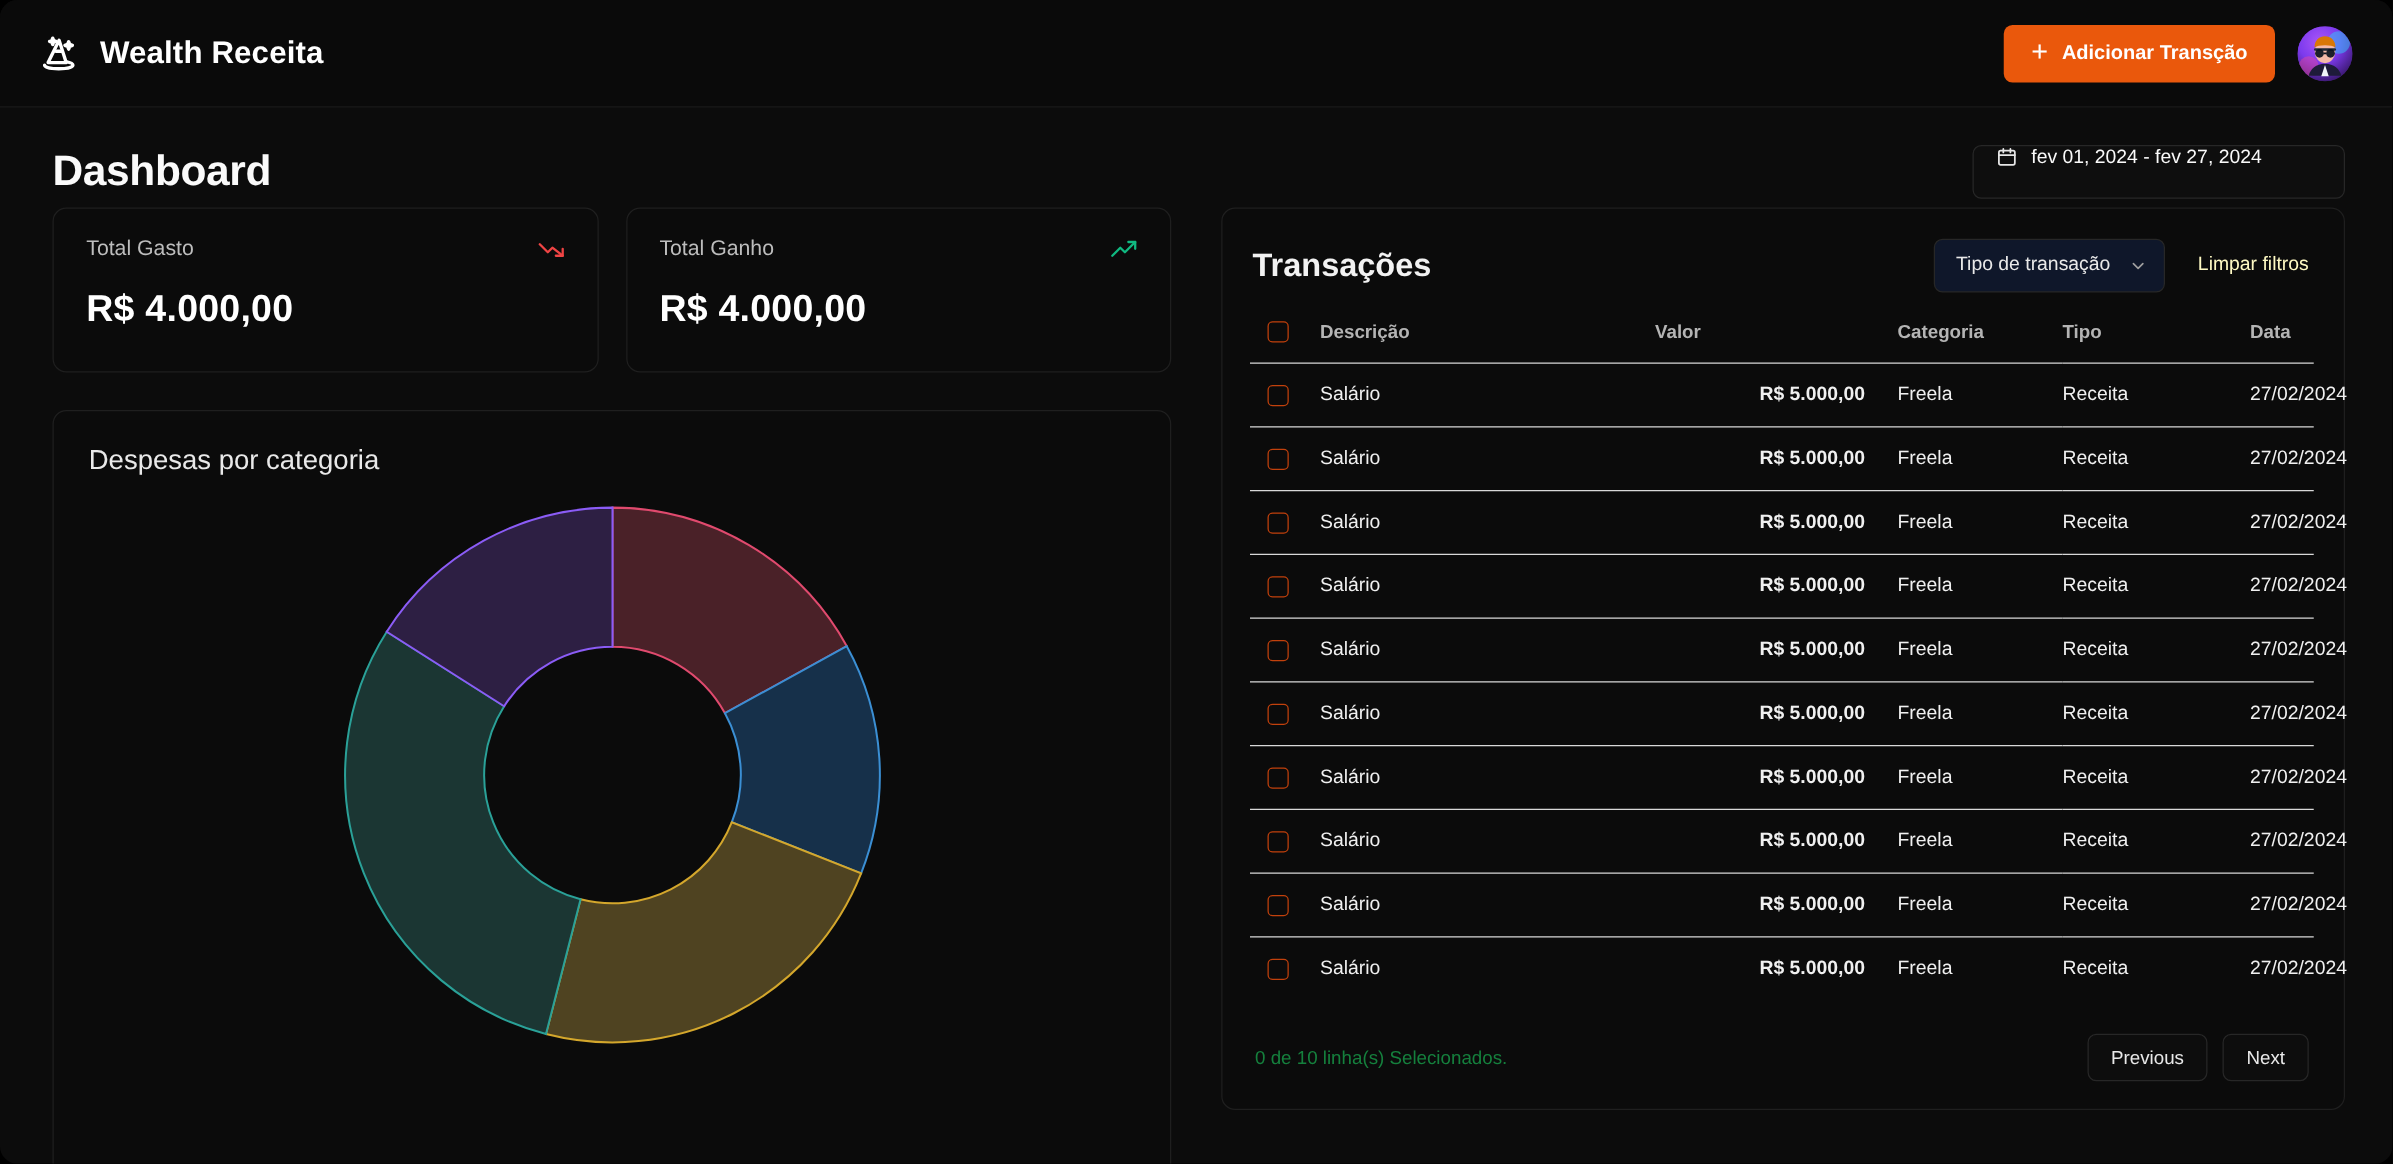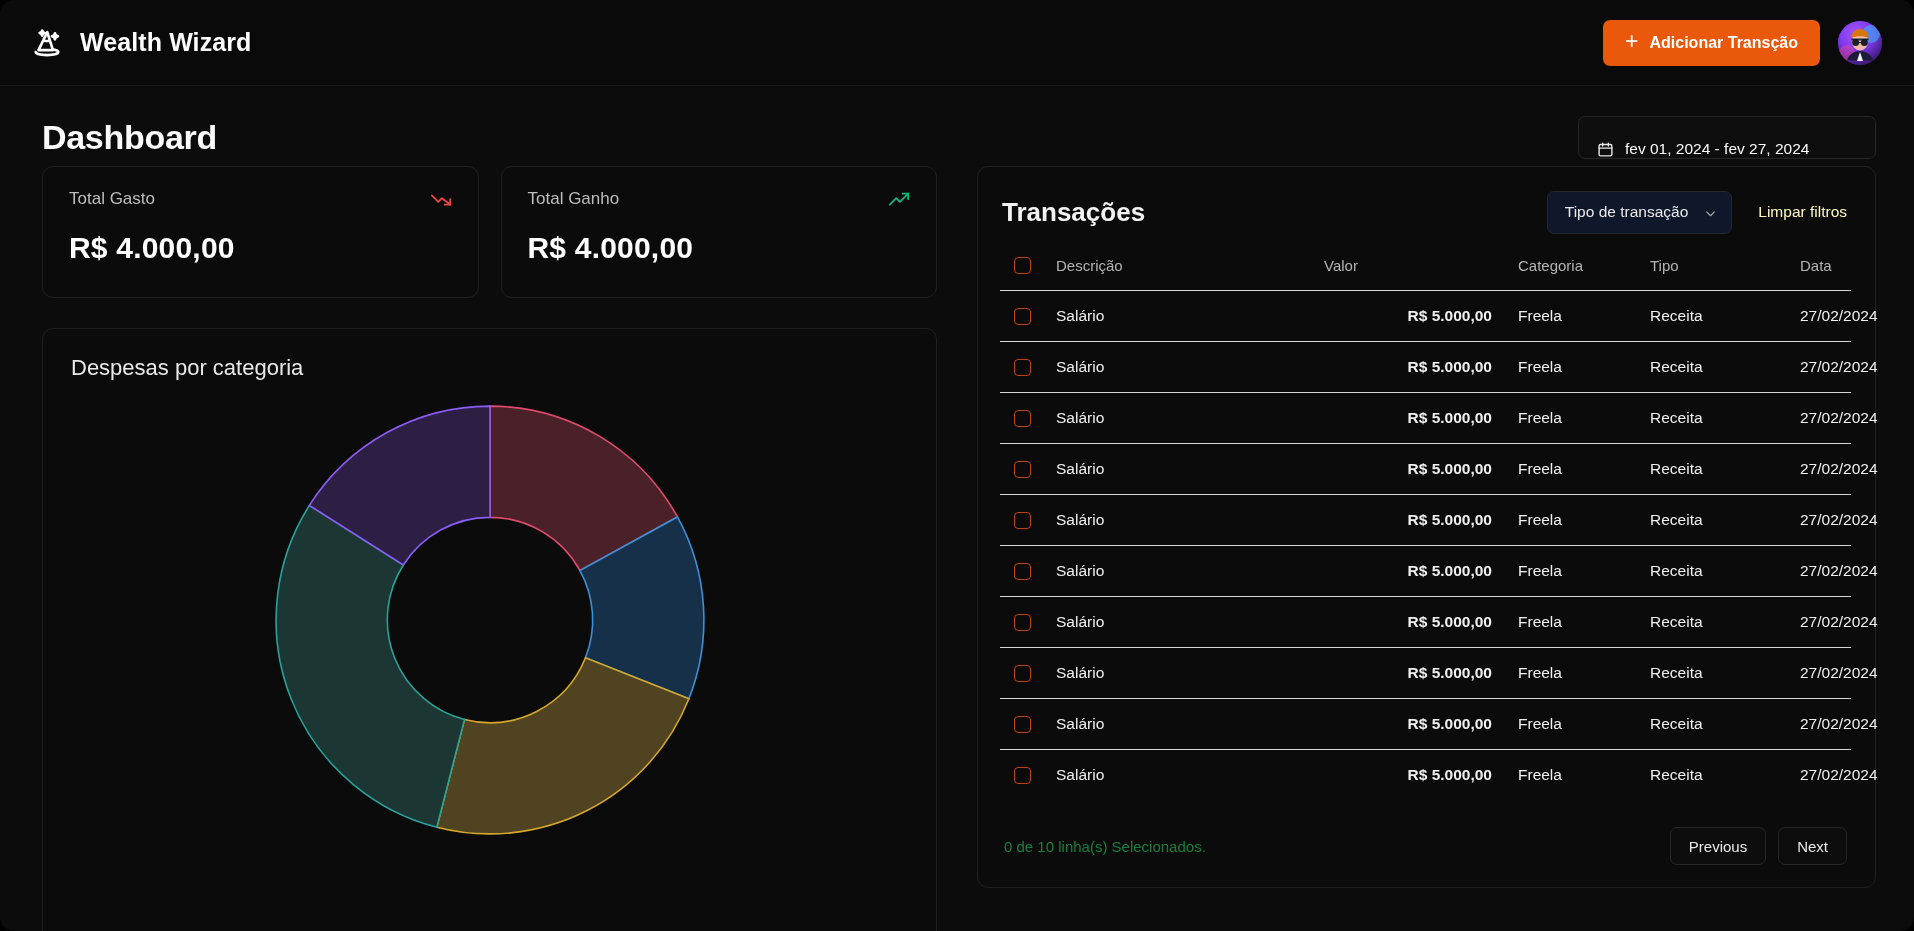--- a/index.html
+++ b/index.html
@@ -75,21 +75,21 @@
     height: 58px;
   }
   .page-title {
     font-size: 34px;
     font-weight: 700;
     color: #fafafa;
     letter-spacing: -0.3px;
   }
   .daterange {
     display: flex;
-    align-items: flex-end;
+    align-items: flex-start;
     gap: 11px;
     border: 1px solid #272727;
     border-radius: 7px;
     background: #0e0e0e;
     height: 43px;
     padding: 0 18px;
     color: #fafafa;
     font-size: 15.5px;
     cursor: pointer;
     min-width: 298px;
@@ -176,21 +176,21 @@
     background: none;
     border: none;
     font-family: "Liberation Sans", sans-serif;
     padding: 0;
   }
 
   table.tx { width: 100%; border-collapse: collapse; margin-top: 16px; table-layout: fixed; }
   table.tx th {
     text-align: left;
     font-size: 15px;
-    font-weight: 400;
+    font-weight: 700;
     color: #b4b4b4;
     padding: 6px 0 16px 0;
   }
   table.tx td {
     font-size: 15.5px;
     color: #f0f0f0;
     padding: 16px 0;
     border-top: 1px solid #d9d9d9;
   }
   .col-check { width: 56px; padding-left: 14px !important; }
@@ -241,21 +241,21 @@
     <div class="brand">
       <span class="brand-icon">
         <svg viewBox="0 0 24 24" fill="none" stroke="currentColor" stroke-width="1.9" stroke-linecap="round" stroke-linejoin="round">
           <path d="M6 17 L12.2 4.4 L16.2 17 Z"></path>
           <path d="M4 18.4 c0 1.3 3.6 2.1 8 2.1 s8 -0.8 8 -2.1 c0 -0.9 -1.8 -1.5 -4 -1.9"></path>
           <path d="M8.6 3.2 l0.5 1.3 l1.3 0.5 l-1.3 0.5 l-0.5 1.3 l-0.5 -1.3 l-1.3 -0.5 l1.3 -0.5 Z"></path>
           <path d="M17.6 5.2 l0.6 1.5 l1.5 0.6 l-1.5 0.6 l-0.6 1.5 l-0.6 -1.5 l-1.5 -0.6 l1.5 -0.6 Z"></path>
           <path d="M10.4 10.6 h3.2"></path>
         </svg>
       </span>
-      <span class="brand-name">Wealth Wizard</span>
+      <span class="brand-name">Wealth Receita</span>
     </div>
 
     <div class="topbar-right">
       <button class="add-btn">
         <span class="plus">+</span>
         <span>Adicionar Transção</span>
       </button>
       <div class="avatar">
         <svg viewBox="0 0 44 44">
           <defs>

